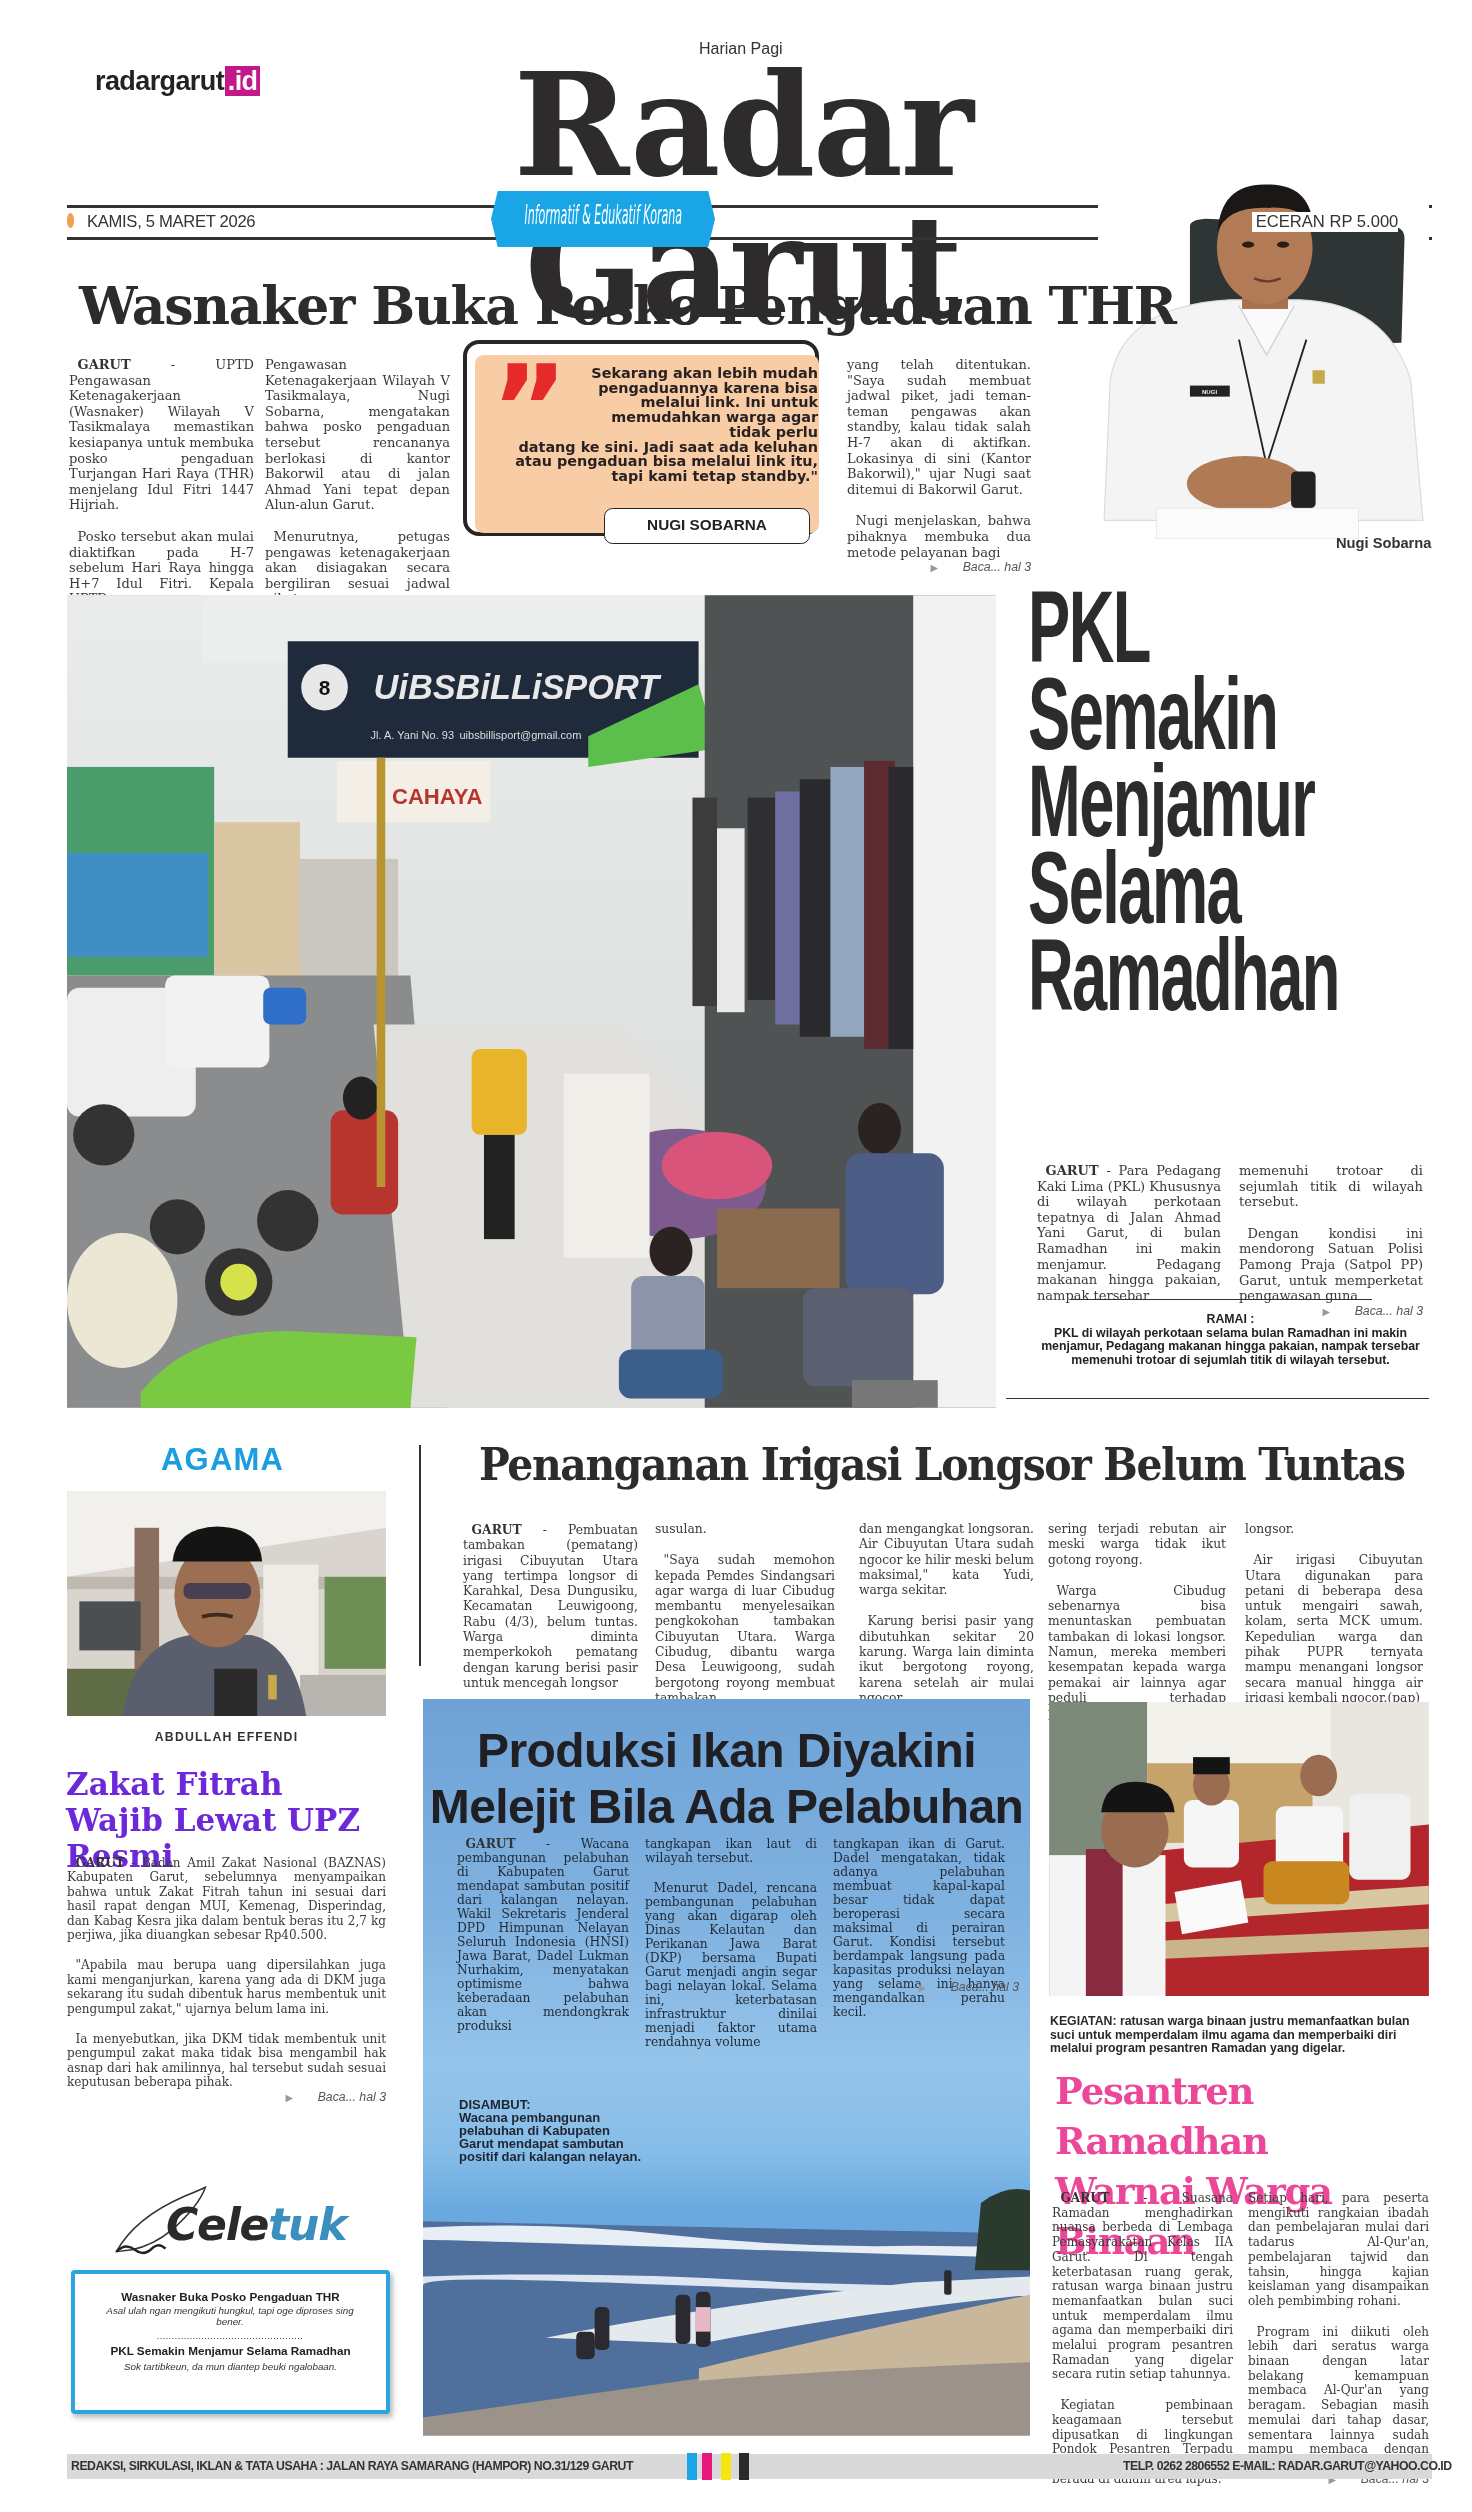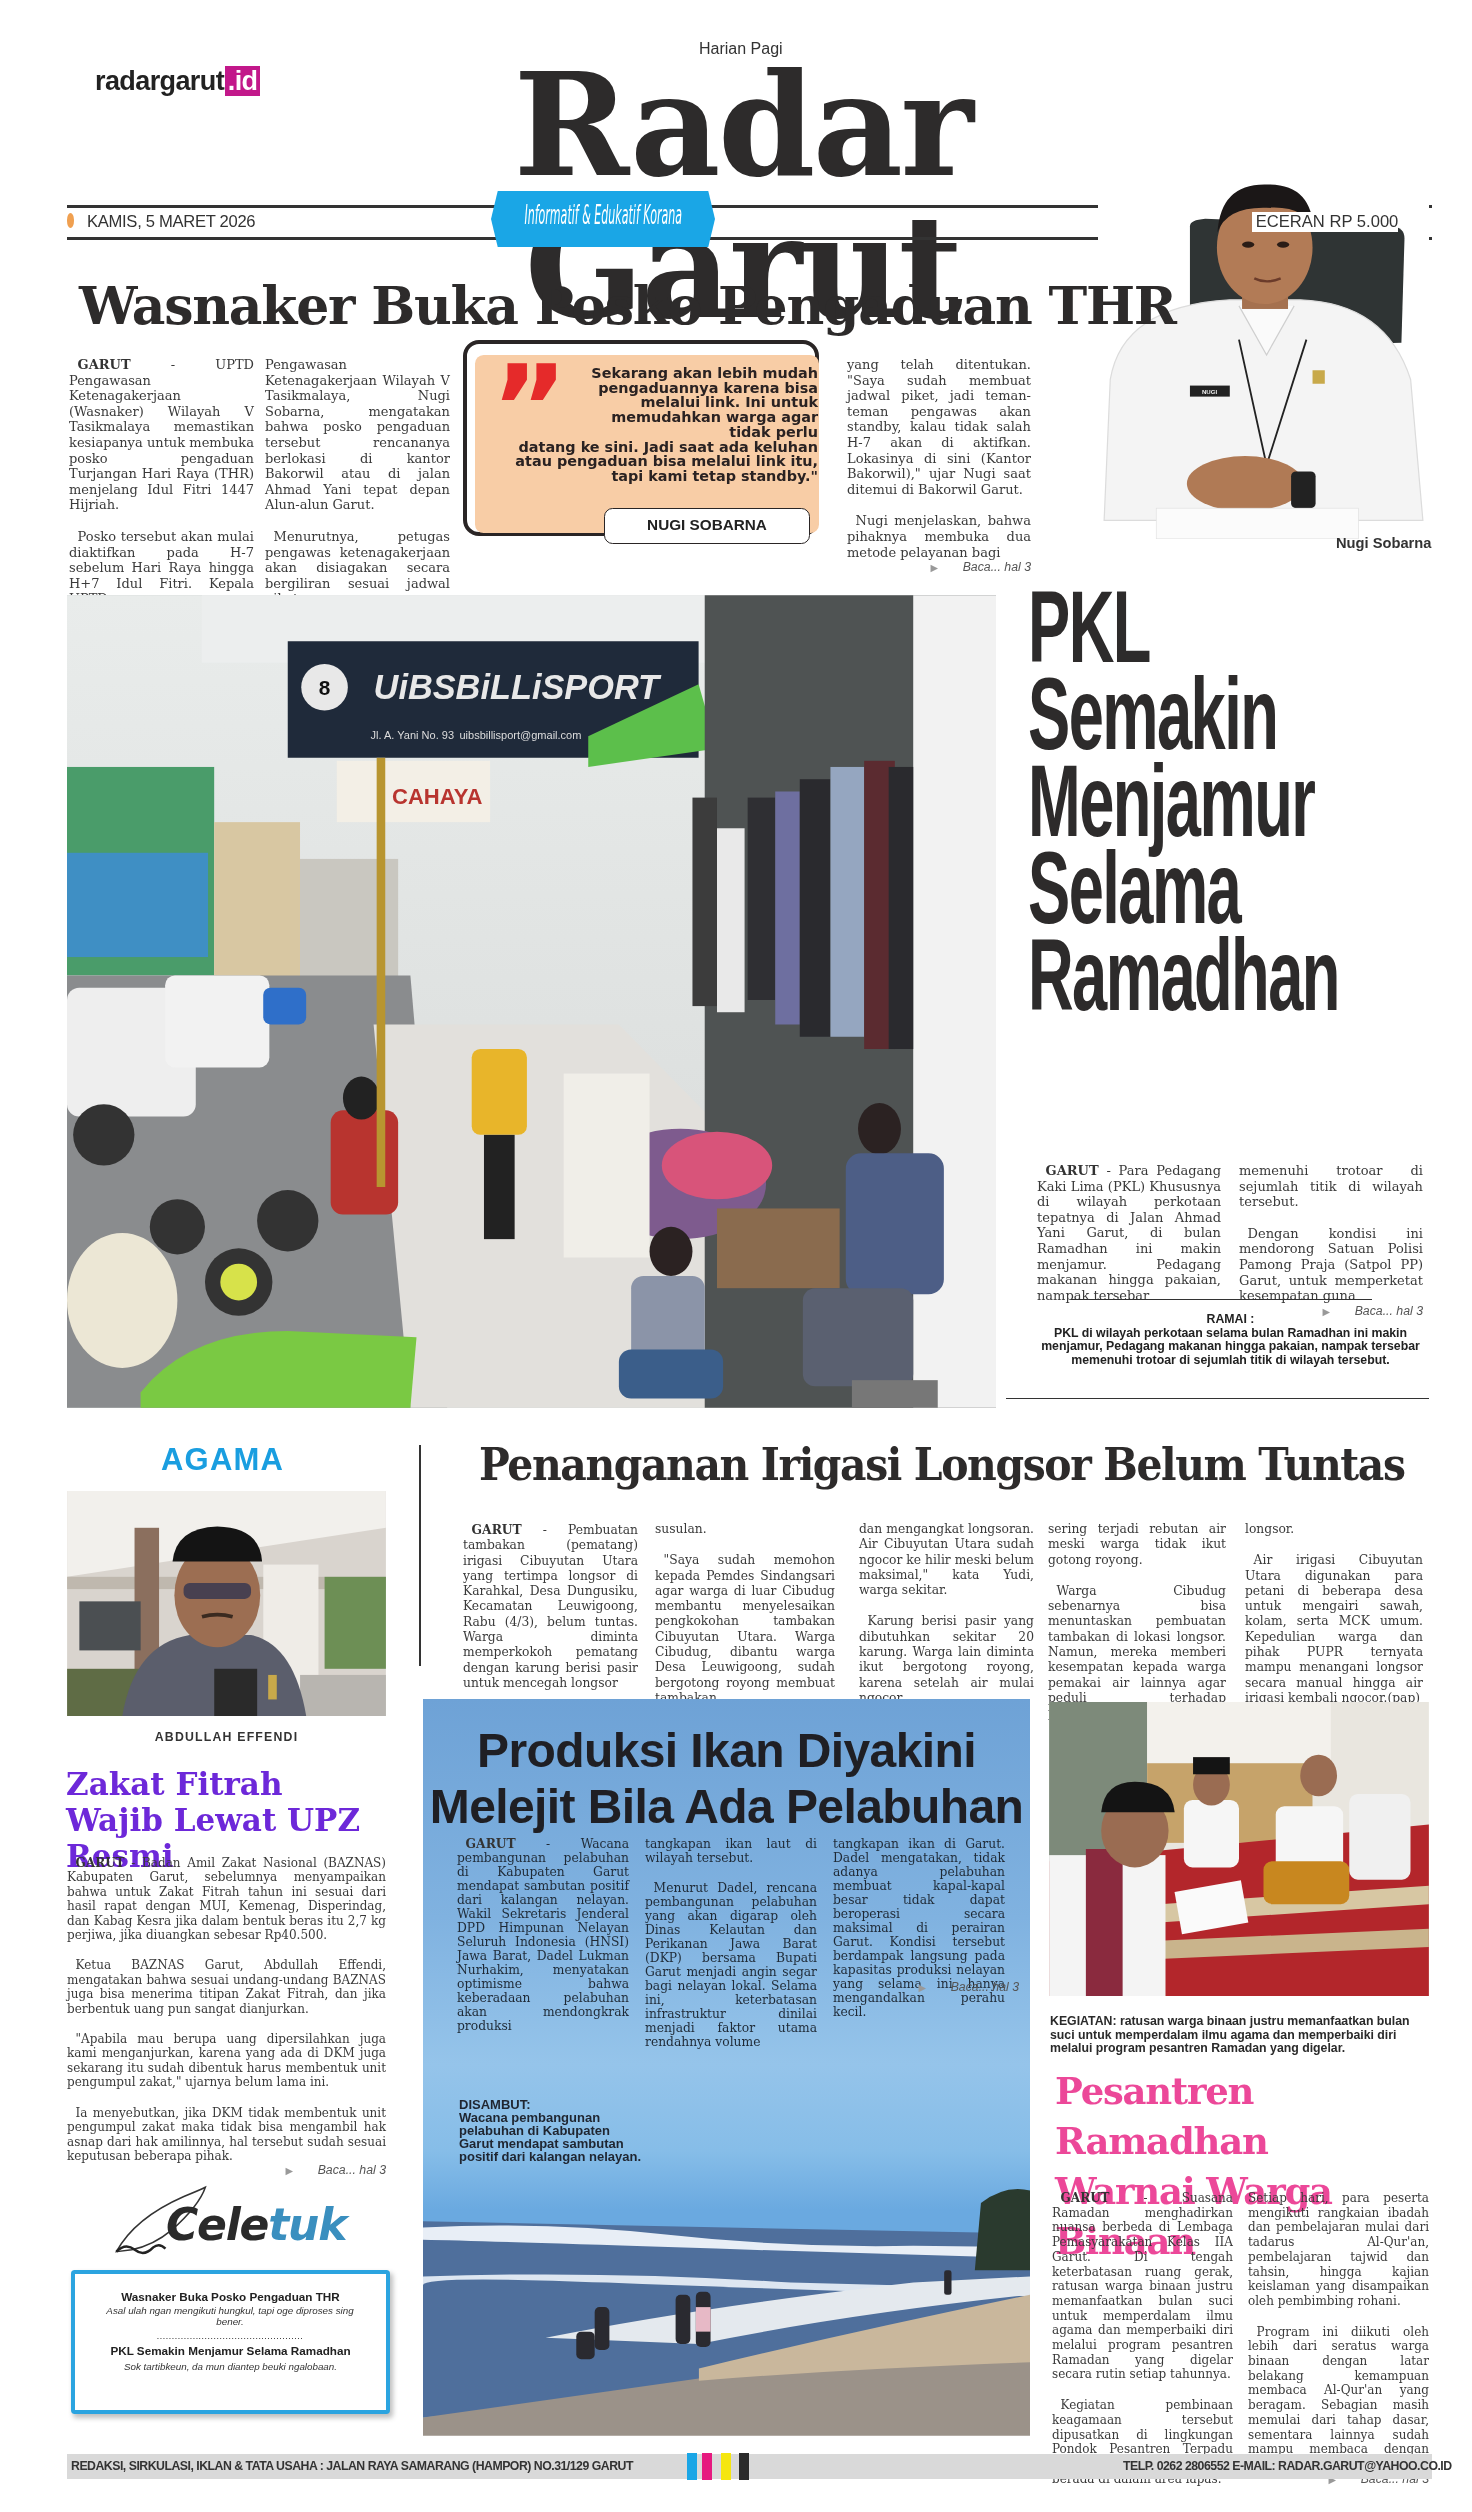--- a/index.html
+++ b/index.html
@@ -268,21 +268,21 @@
   <div>Menjamur</div>
   <div>Selama</div>
   <div>Ramadhan</div>
 </div>
 
 <div class="abs body-col" id="pkl-col1">
   <p><span class="lead">GARUT</span><span> - Para Pedagang Kaki Lima (PKL) Khususnya di wilayah perkotaan tepatnya di Jalan Ahmad Yani Garut, di bulan Ramadhan ini makin menjamur. Pedagang makanan hingga pakaian, nampak tersebar</span></p>
 </div>
 <div class="abs body-col" id="pkl-col2">
   <p style="text-indent:0">memenuhi trotoar di sejumlah titik di wilayah tersebut.</p>
-  <p>Dengan kondisi ini mendorong Satuan Polisi Pamong Praja (Satpol PP) Garut, untuk memperketat kesempatan guna</p>
+  <p>Dengan kondisi ini mendorong Satuan Polisi Pamong Praja (Satpol PP) Garut, untuk memperketat pengawasan guna</p>
   <div class="baca">Baca... hal 3</div>
 </div>
 <div class="abs" id="pkl-rule1"></div>
 <div class="abs" id="ramai">
   <div>RAMAI :</div>
   <div>PKL di wilayah perkotaan selama bulan Ramadhan ini makin menjamur, Pedagang makanan hingga pakaian, nampak tersebar memenuhi trotoar di sejumlah titik di wilayah tersebut.</div>
 </div>
 <div class="abs" id="pkl-rule2"></div>
 
 <div class="abs" id="agama-label">AGAMA</div>
@@ -304,21 +304,20 @@
     <rect x="190" y="150" width="110" height="26" rx="10" fill="#3a3850" opacity="0.85"></rect>
     <path d="M220 205 Q245 198 270 205" stroke="#3a2a20" stroke-width="6" fill="none"></path>
     <rect x="240" y="290" width="70" height="77" fill="#2a2a2a"></rect>
     <rect x="328" y="300" width="14" height="40" fill="#c8a94a"></rect>
   </svg>
 </div>
 <div class="abs" id="agama-caption">ABDULLAH EFFENDI</div>
 <div class="abs" id="zakat-headline">Zakat Fitrah Wajib Lewat UPZ Resmi</div>
 <div class="abs body-col" id="zakat-body">
   <p><span class="lead">GARUT</span><span> - Badan Amil Zakat Nasional (BAZNAS) Kabupaten Garut, sebelumnya menyampaikan bahwa untuk Zakat Fitrah tahun ini sesuai dari hasil rapat dengan MUI, Kemenag, Disperindag, dan Kabag Kesra jika dalam bentuk beras itu 2,7 kg perjiwa, jika diuangkan sebesar Rp40.500.</span></p>
-  <p>Ketua BAZNAS Garut, Abdullah Effendi, mengatakan bahwa sesuai undang-undang BAZNAS juga bisa menerima titipan Zakat Fitrah, dan jika berbentuk uang pun sangat dianjurkan.</p>
   <p>"Apabila mau berupa uang dipersilahkan juga kami menganjurkan, karena yang ada di DKM juga sekarang itu sudah dibentuk harus membentuk unit pengumpul zakat," ujarnya belum lama ini.</p>
   <p>Ia menyebutkan, jika DKM tidak membentuk unit pengumpul zakat maka tidak bisa mengambil hak asnap dari hak amilinnya, hal tersebut sudah sesuai keputusan beberapa pihak.</p>
   <div class="baca">Baca... hal 3</div>
 </div>
 
 <div class="abs" id="vdivider"></div>
 
 <svg class="abs" id="celetuk-logo" viewBox="0 0 450 130">
   <path d="M30 115 Q60 60 140 25 Q165 15 175 10 Q165 40 120 80 Q90 105 55 112 Z" fill="none" stroke="#333" stroke-width="2.5"></path>
   <path d="M30 115 Q45 100 60 112 Q75 124 90 108 Q100 100 110 110" fill="none" stroke="#222" stroke-width="4"></path>

